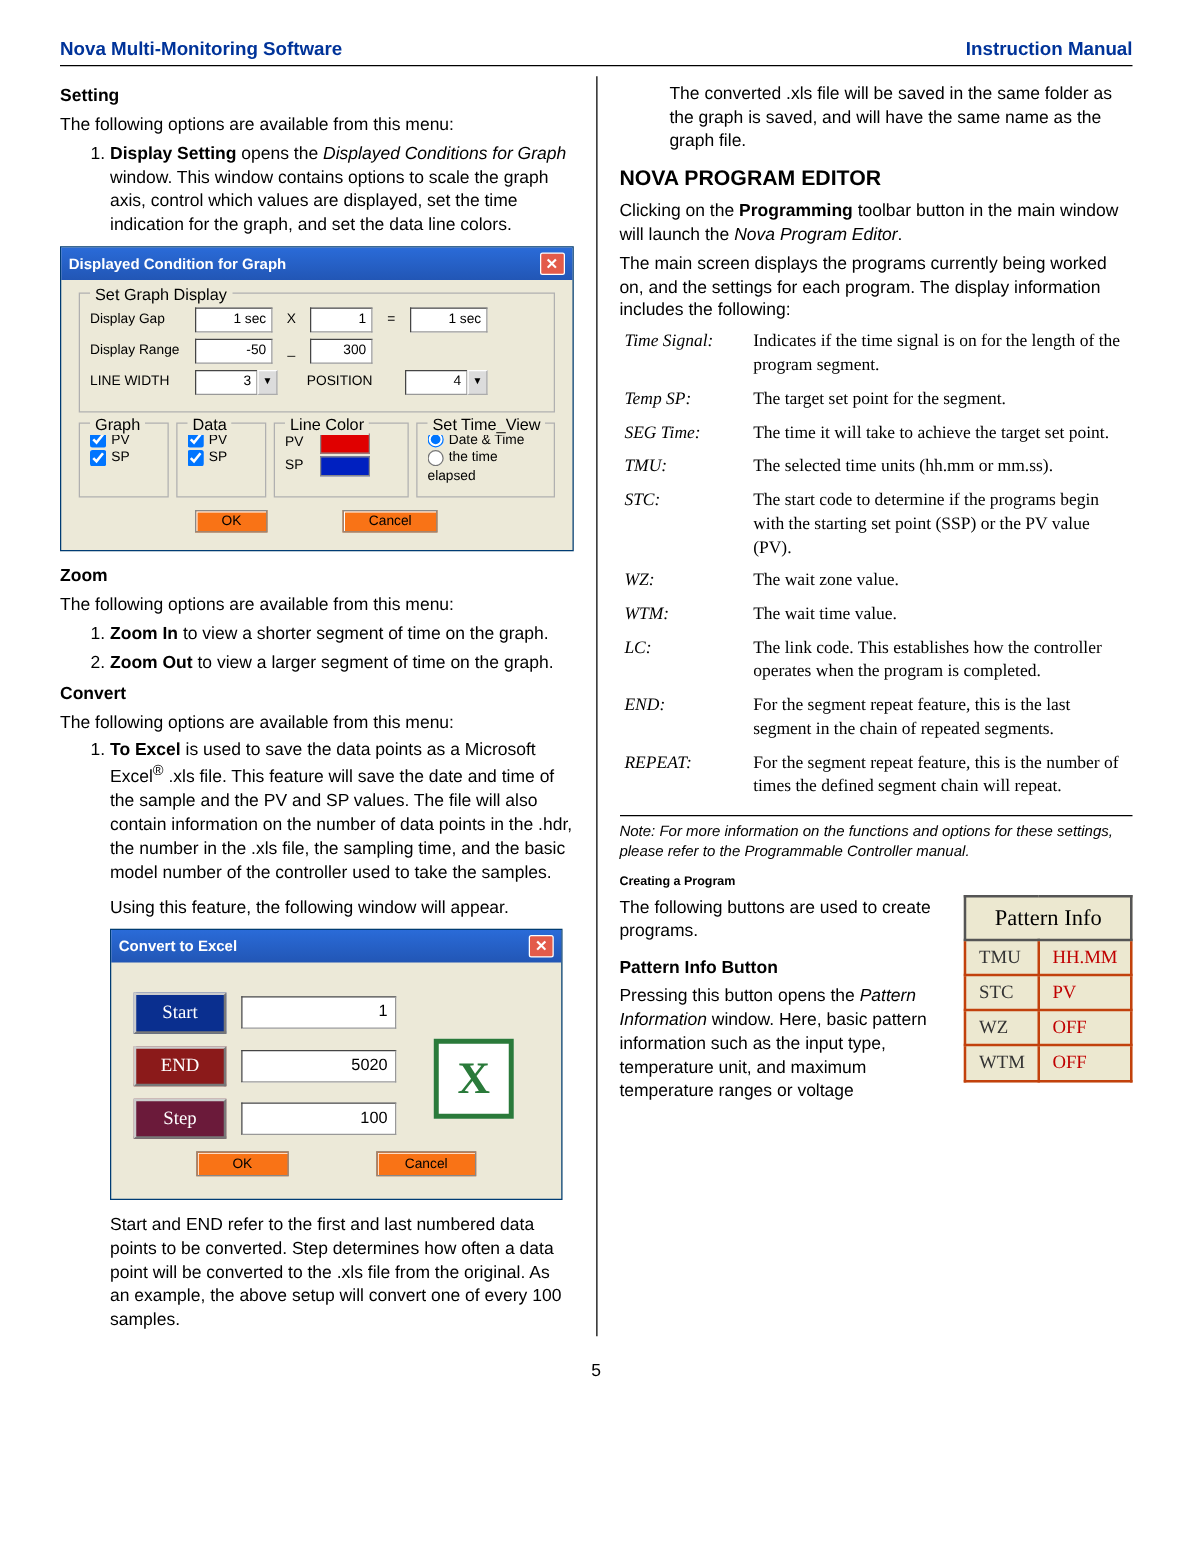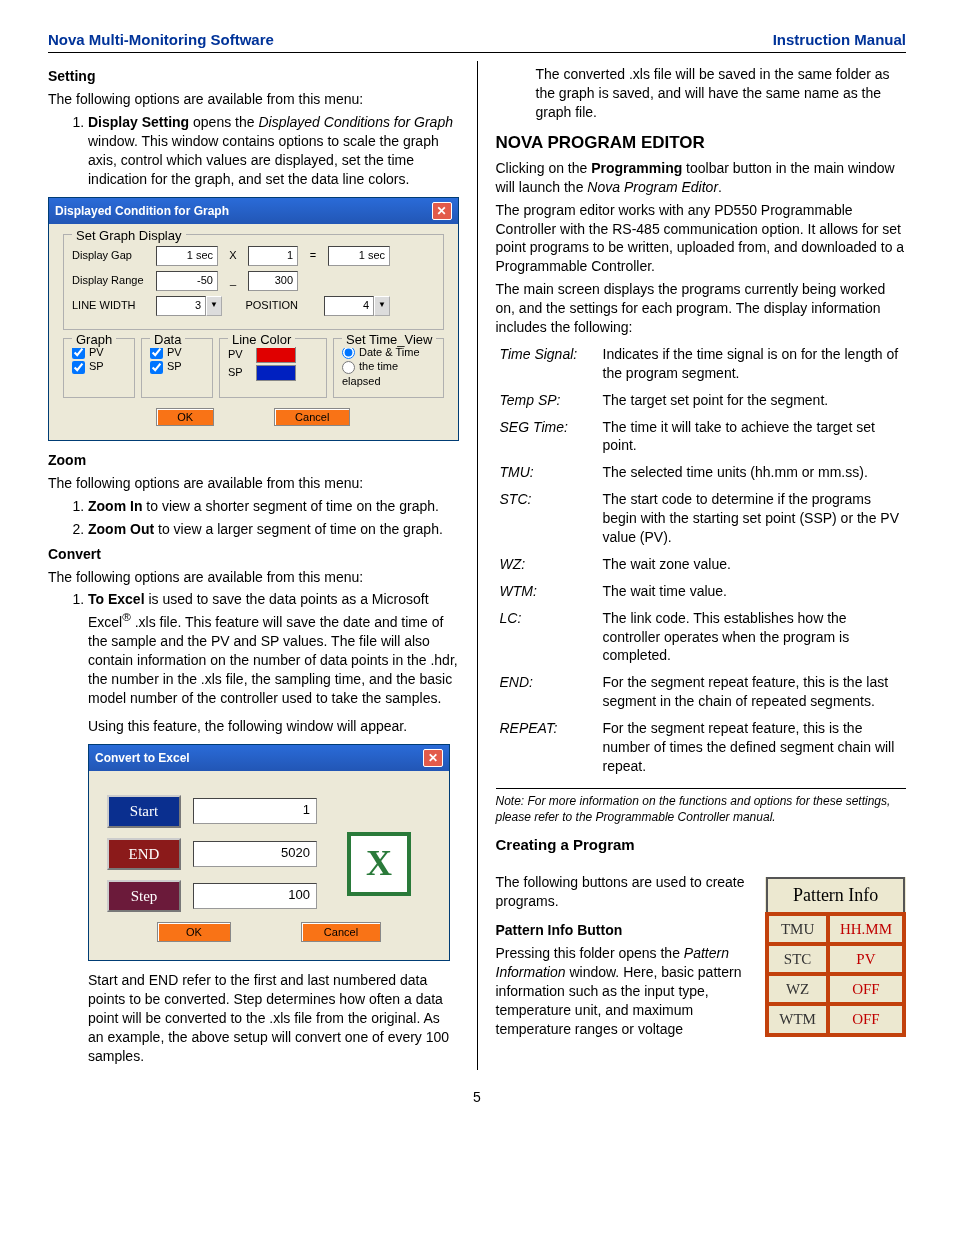--- a/index.html
+++ b/index.html
@@ -27,27 +27,27 @@
     gap: 0;
   }
   .col {
     flex: 1;
     min-width: 0;
   }
   .col-left { padding-right: 18px; border-right: 1px solid #000; }
   .col-right { padding-left: 18px; }
   .sec-h { font-weight: bold; margin: 6px 0 2px 0; font-size: 14px; }
   .sec-h-lg { font-weight: bold; margin: 10px 0 4px 0; font-size: 17px; }
-  .sub-h { font-weight: bold; margin: 10px 0 18px 0; font-size: 15px; }
+  .sub-h { font-weight: bold; margin: 10px 0 0 0; font-size: 10px; }
   p { margin: 4px 0; }
   ol { margin: 4px 0 4px 0; padding-left: 40px; }
   ol li { margin-bottom: 4px; }
   .indent { margin-left: 40px; }
   .note { font-style: italic; font-size: 12px; margin-top: 8px; border-top: 1px solid #000; padding-top:4px;}
-  .def-table { border-collapse: collapse; width: 100%; }
+  .def-table { border-collapse: collapse; width: 100%; font-family: Liberation Serif, serif; }
   .def-table td { vertical-align: top; padding: 4px 4px; }
   .def-table td:first-child { font-style: italic; width: 95px; white-space: nowrap; }
   .page-num { text-align: center; margin-top: 18px; font-size: 14px; }
 
   
   .dlg {
     border: 1px solid #003c74;
     background: #ece9d8;
     font-family: Tahoma, sans-serif;
     font-size: 11px;
@@ -143,22 +143,22 @@
     font-family: 'Times New Roman', serif;
     font-size: 15px;
     background: #ece8d0;
   }
   .pattern th {
     border: 2px solid #555; padding: 4px 18px;
     font-weight: normal; font-size: 18px;
     background: #ece8d0;
   }
   .pattern td {
-    border: 4px solid #c2410c; padding: 3px 10px;
-    text-align: center; color:#333;
+    border: 2px solid #c2410c; padding: 3px 10px;
+    text-align: left; color:#333;
   }
   .pattern td.v { color: #c00000; }
   .right-block::after { content:""; display:block; clear:both; }
 </style>
 </head>
 <body>
 
 <div class="page-header">
   <span>Nova Multi-Monitoring Software</span>
   <span>Instruction Manual</span>
@@ -294,21 +294,20 @@
     <p class="indent">Start and END refer to the first and last numbered data points to be converted. Step determines how often a data point will be converted to the .xls file from the original.  As an example, the above setup will convert one of every 100 samples.</p>
   </div>
 
   <div class="col col-right">
     <p class="indent">The converted .xls file will be saved in the same folder as the graph is saved, and will have the same name as the graph file.</p>
 
     <div class="sec-h-lg">NOVA PROGRAM EDITOR</div>
     <p>
       <span>Clicking on the </span><b>Programming</b><span> toolbar button in the main window will launch the </span><i>Nova Program Editor</i><span>.</span>
     </p>
-    <p>The program editor works with any PD550 Programmable Controller with the RS-485 communication option. It allows for set point programs to be written, uploaded from, and downloaded to a Programmable Controller.</p>
     <p>The main screen displays the programs currently being worked on, and the settings for each program. The display information includes the following:</p>
 
     <table class="def-table">
       <tbody id="defs-body">
           <tr>
             <td>Time Signal:</td>
             <td>Indicates if the time signal is on for the length of the program segment.</td>
           </tr>
           <tr>
             <td>Temp SP:</td>
@@ -378,19 +377,19 @@
                 <td>WTM</td>
                 <td class="v">OFF</td>
               </tr>
             </tbody>
         </table>
       </div>
 
       <p>The following buttons are used to create programs.</p>
       <div class="sec-h" style="margin-top:10px">Pattern Info Button</div>
       <p>
-        <span>Pressing this folder opens the </span><i>Pattern Information</i><span> window. Here, basic pattern information such as the input type, temperature unit, and maximum temperature ranges or voltage</span>
+        <span>Pressing this button opens the </span><i>Pattern Information</i><span> window. Here, basic pattern information such as the input type, temperature unit, and maximum temperature ranges or voltage</span>
       </p>
     </div>
   </div>
 </div>
 
 <div class="page-num">5</div>
 
 </body></html>

